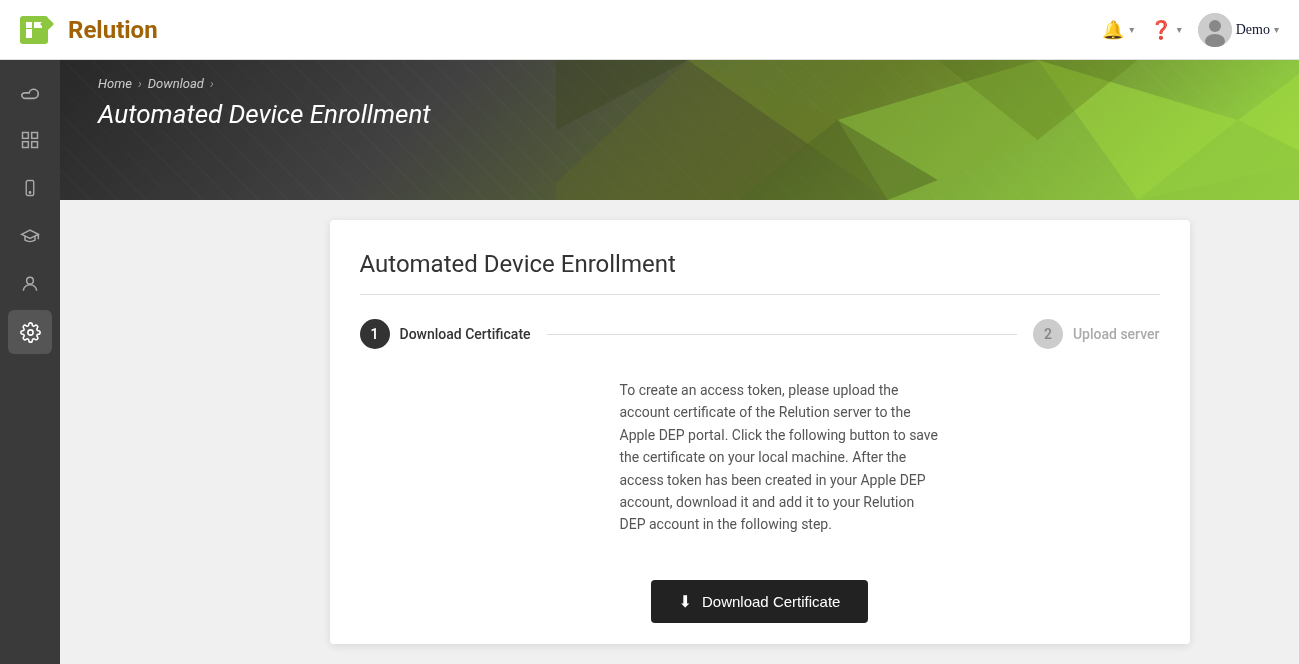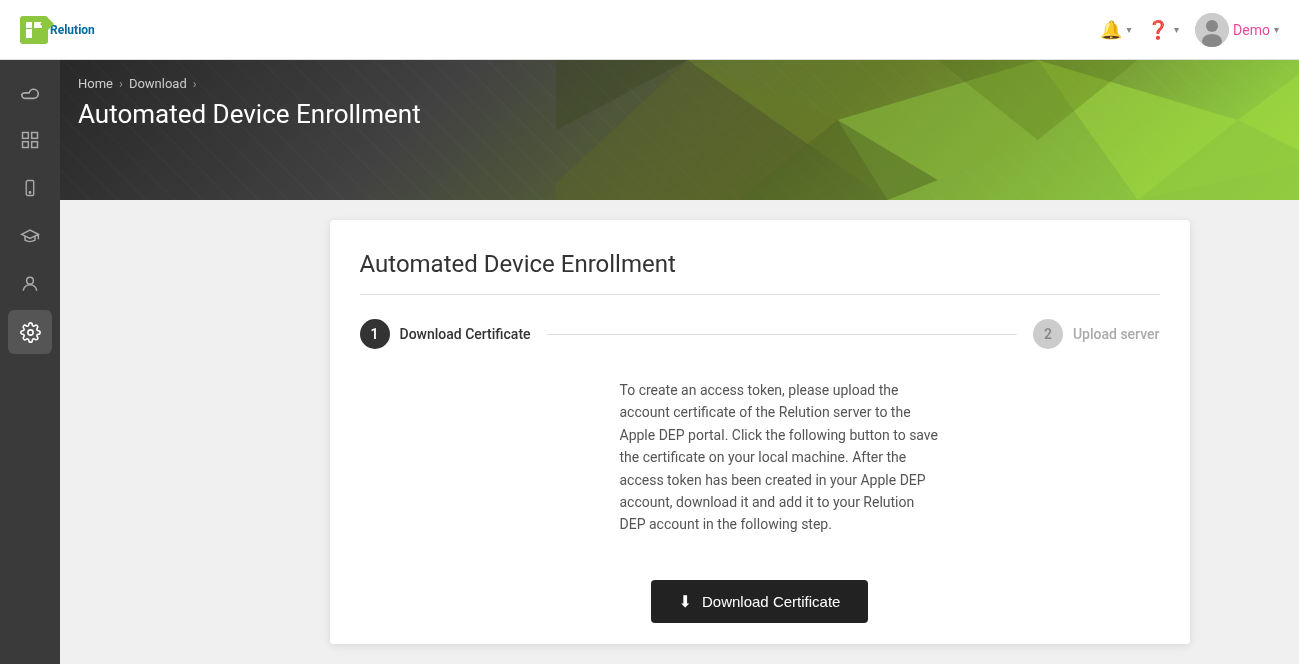--- a/index.html
+++ b/index.html
@@ -13,24 +13,24 @@
       align-items: center;
       justify-content: space-between;
       padding: 0 20px;
       border-bottom: 1px solid #e0e0e0;
       position: relative;
       z-index: 10;
     }
     .logo {
       display: flex;
       align-items: center;
-      gap: 2px;
-      font-size: 12px;
+      gap: 20px;
+      font-size: 24px;
       font-weight: 700;
-      color: #0369a1;
+      color: #a16207;
     }
     .logo-icon {
       width: 28px;
       height: 28px;
       background: #8dc63f;
       display: flex;
       align-items: center;
       justify-content: center;
       border-radius: 3px;
       position: relative;
@@ -71,21 +71,21 @@
       width: 34px;
       height: 34px;
       border-radius: 50%;
       background: #ccc;
       display: flex;
       align-items: center;
       justify-content: center;
       overflow: hidden;
     }
     .avatar svg { width: 34px; height: 34px; }
-    .user-name { font-size: 14px; color: #ec4899; }
+    .user-name { font-size: 14px; color: #0f172a; font-family: Liberation Serif, serif; }
 
     
     .main-layout {
       display: flex;
       height: calc(664px - 60px);
     }
 
     
     .sidebar {
       width: 60px;
@@ -141,21 +141,22 @@
       width: 60%;
       overflow: hidden;
     }
     .page-header-geo svg {
       width: 100%;
       height: 100%;
     }
     .page-header-content {
       position: relative;
       z-index: 2;
-      padding: 16px 18px;
+      padding: 16px 38px;
+      font-style: italic;
     }
     .breadcrumb {
       font-size: 13px;
       color: #ccc;
       display: flex;
       align-items: center;
       gap: 6px;
       margin-bottom: 8px;
     }
     .breadcrumb-sep { color: #999; }

